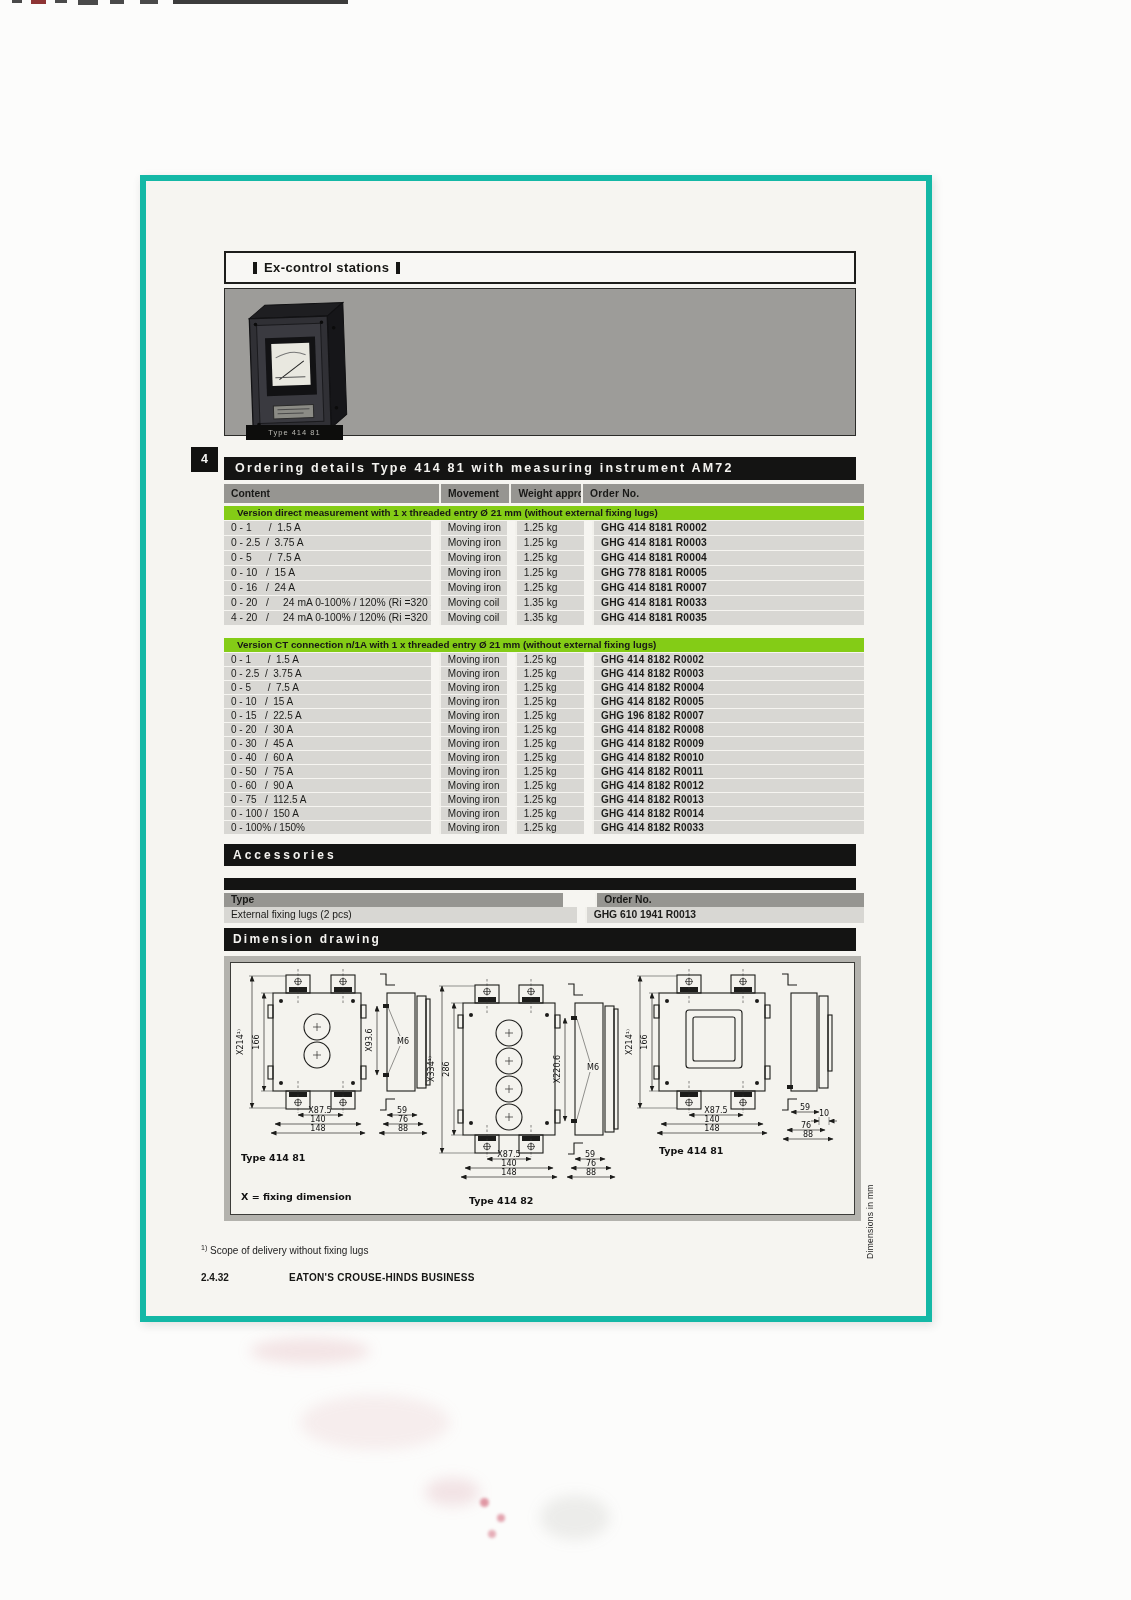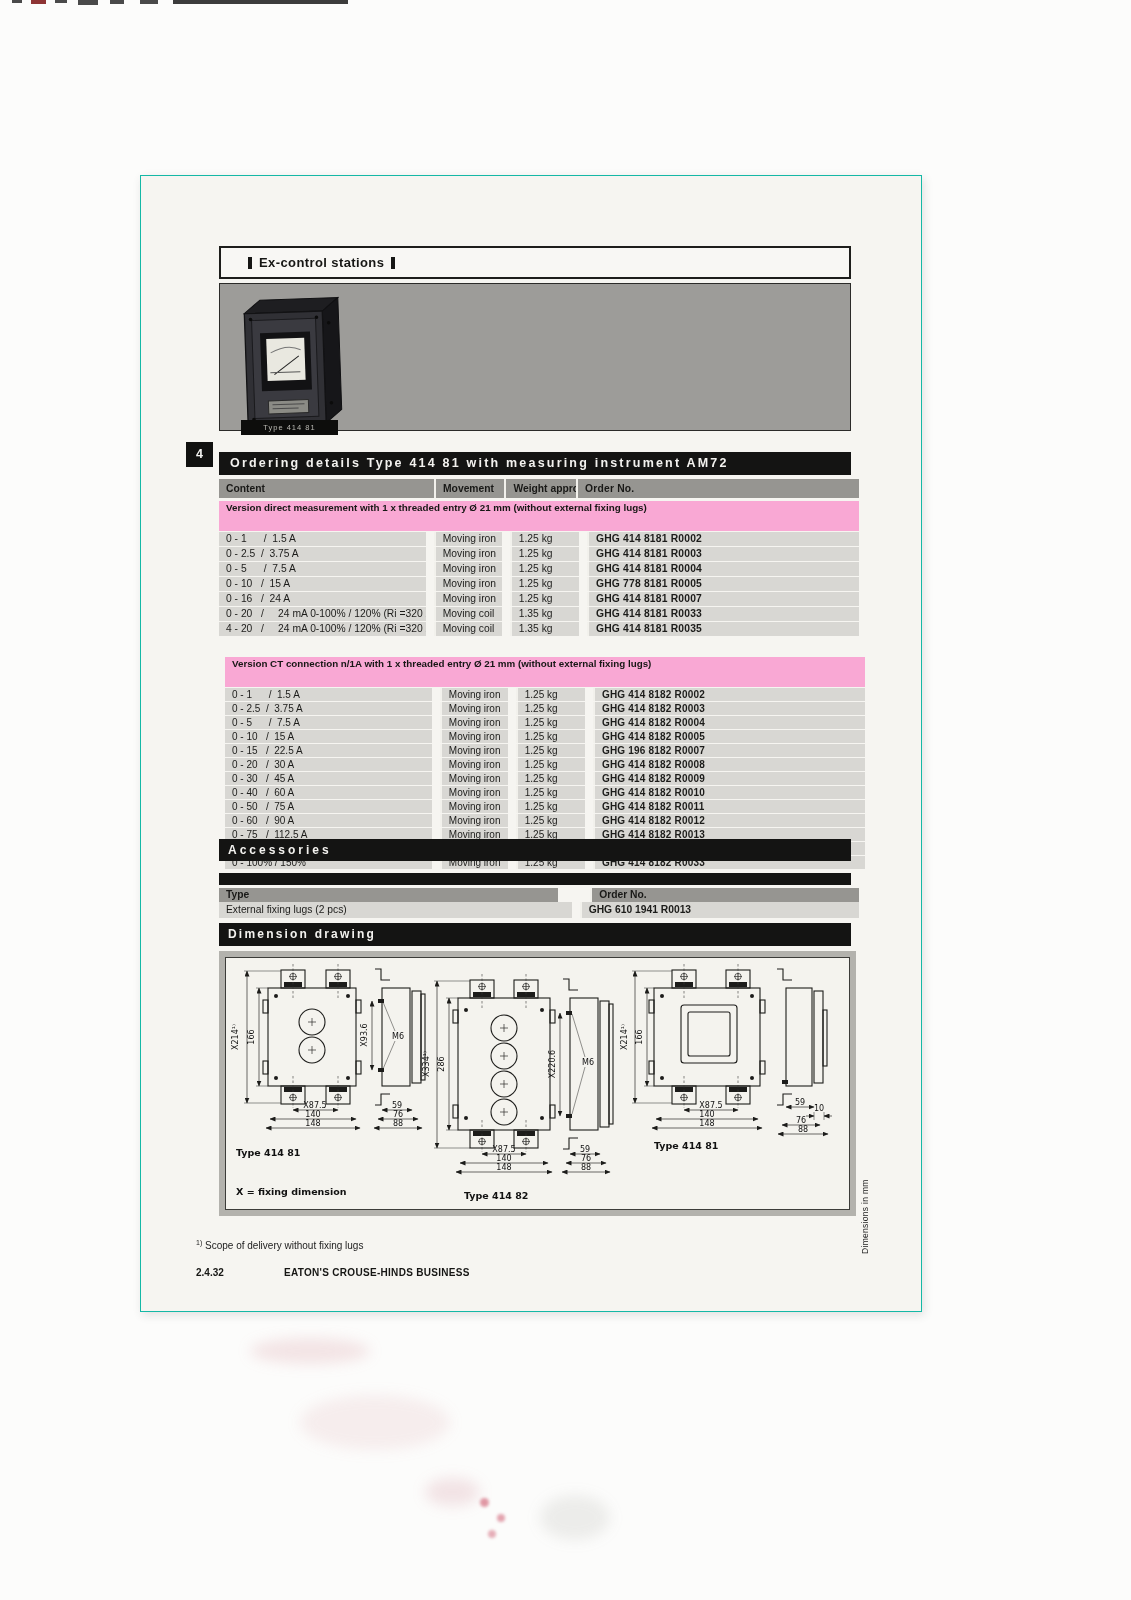--- a/index.html
+++ b/index.html
@@ -6,21 +6,21 @@
   body{
     width:1131px;height:1600px;position:relative;overflow:hidden;
     background:#fcfcfb;
     font-family:"Liberation Sans","DejaVu Sans",sans-serif;
     -webkit-font-smoothing:antialiased;
   }
   .abs{position:absolute;}
   
   #sheet{
     left:140px;top:175px;width:780px;height:1135px;
-    background:#f6f5f1;border:1px solid #14b8a6;
+    background:#f6f5f1;border:6px solid #14b8a6;
     box-shadow:2px 3px 9px rgba(60,60,55,.14);
   }
   
   .dash{position:absolute;top:0;background:#4a4a4a;}
   .blob{position:absolute;border-radius:50%;filter:blur(7px);}
   
   #hdrbox{
     left:78px;top:70px;width:632px;height:33px;box-sizing:border-box;
     border:2px solid #1d1d1b;background:#f8f7f4;
     display:flex;align-items:center;padding-left:20px;
@@ -46,26 +46,26 @@
   #titlebar{top:276px;height:23px;line-height:23px;font-size:12.5px;letter-spacing:2.2px;padding-left:11px;}
   #badge4{
     left:45px;top:266px;width:27px;height:25px;background:#111110;color:#f4f4f2;
     font-weight:bold;font-size:12.5px;text-align:center;line-height:25px;
   }
   #accbar{top:663px;height:22px;line-height:22px;font-size:12px;letter-spacing:3px;padding-left:9px;}
   #accblack{top:697px;height:12px;}
   #dimbar{top:747px;height:23px;line-height:23px;font-size:12px;letter-spacing:2.2px;padding-left:9px;}
   
   .table{position:absolute;left:78px;width:640px;font-size:10.3px;color:#1c1c1a;}
-  #t1{top:303px;} #t2{top:481px;margin-left:6px;} #tacc{top:712px;}
+  #t1{top:303px;} #t2{top:457px;} #tacc{top:712px;}
   .thead{display:flex;height:19px;margin-bottom:3px;}
   .thead .tcell{background:#969591;font-weight:bold;line-height:19px;color:#191917;}
   .tsection{
-    background:#f9a8d4;font-weight:bold;height:30px;line-height:14px;
-    padding-left:7px;margin-bottom:1px;font-size:9.8px;color:#171715;
+    background:#84cc16;font-weight:bold;height:14px;line-height:14px;
+    padding-left:13px;margin-bottom:1px;font-size:9.8px;color:#171715;
   }
   .trow{display:flex;height:14px;line-height:14px;margin-bottom:1px;gap:8px;}
   #t2 .trow{height:13px;line-height:13px;font-size:10px;}
   #tacc .trow{height:16px;line-height:16px;}
   .tcell{
     box-sizing:border-box;padding-left:7px;background:#d8d7d3;overflow:hidden;
     white-space:pre;
   }
   .tcell + .tcell{border-left:2px solid #f2f1ec;}
   .c0{width:33.6%;} .c1{width:11.0%;} .c2{width:11.2%;} .c3{width:44.2%;font-weight:bold;letter-spacing:.2px;}

